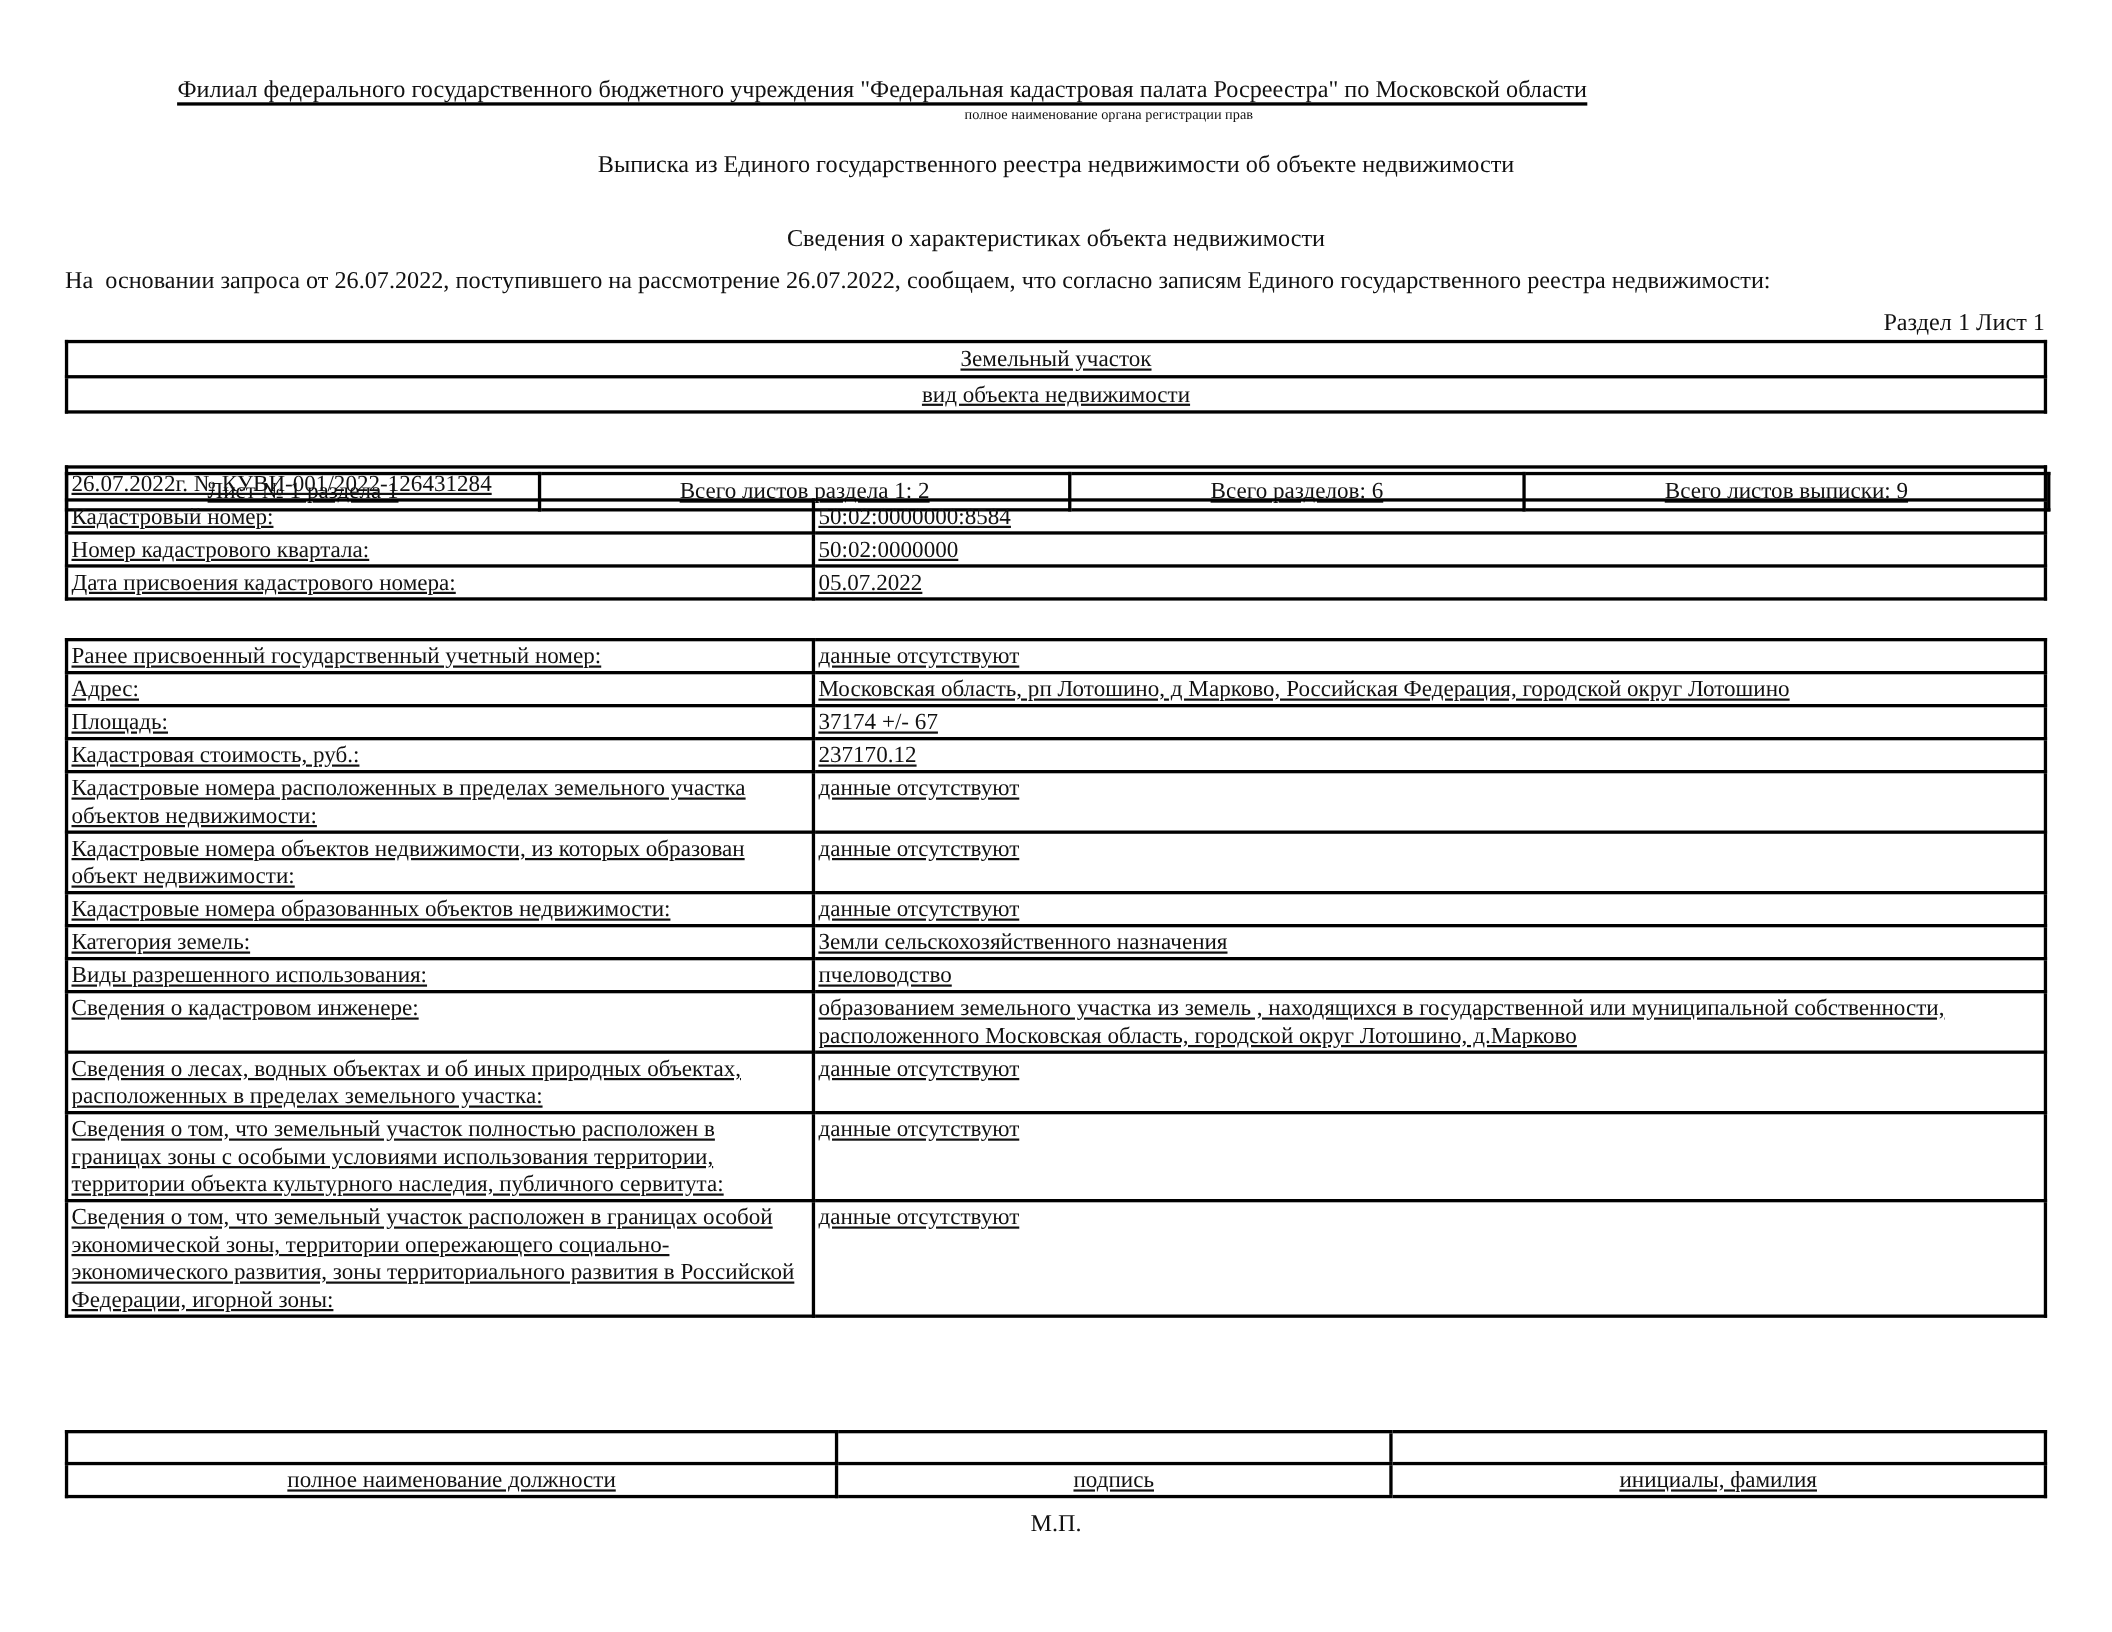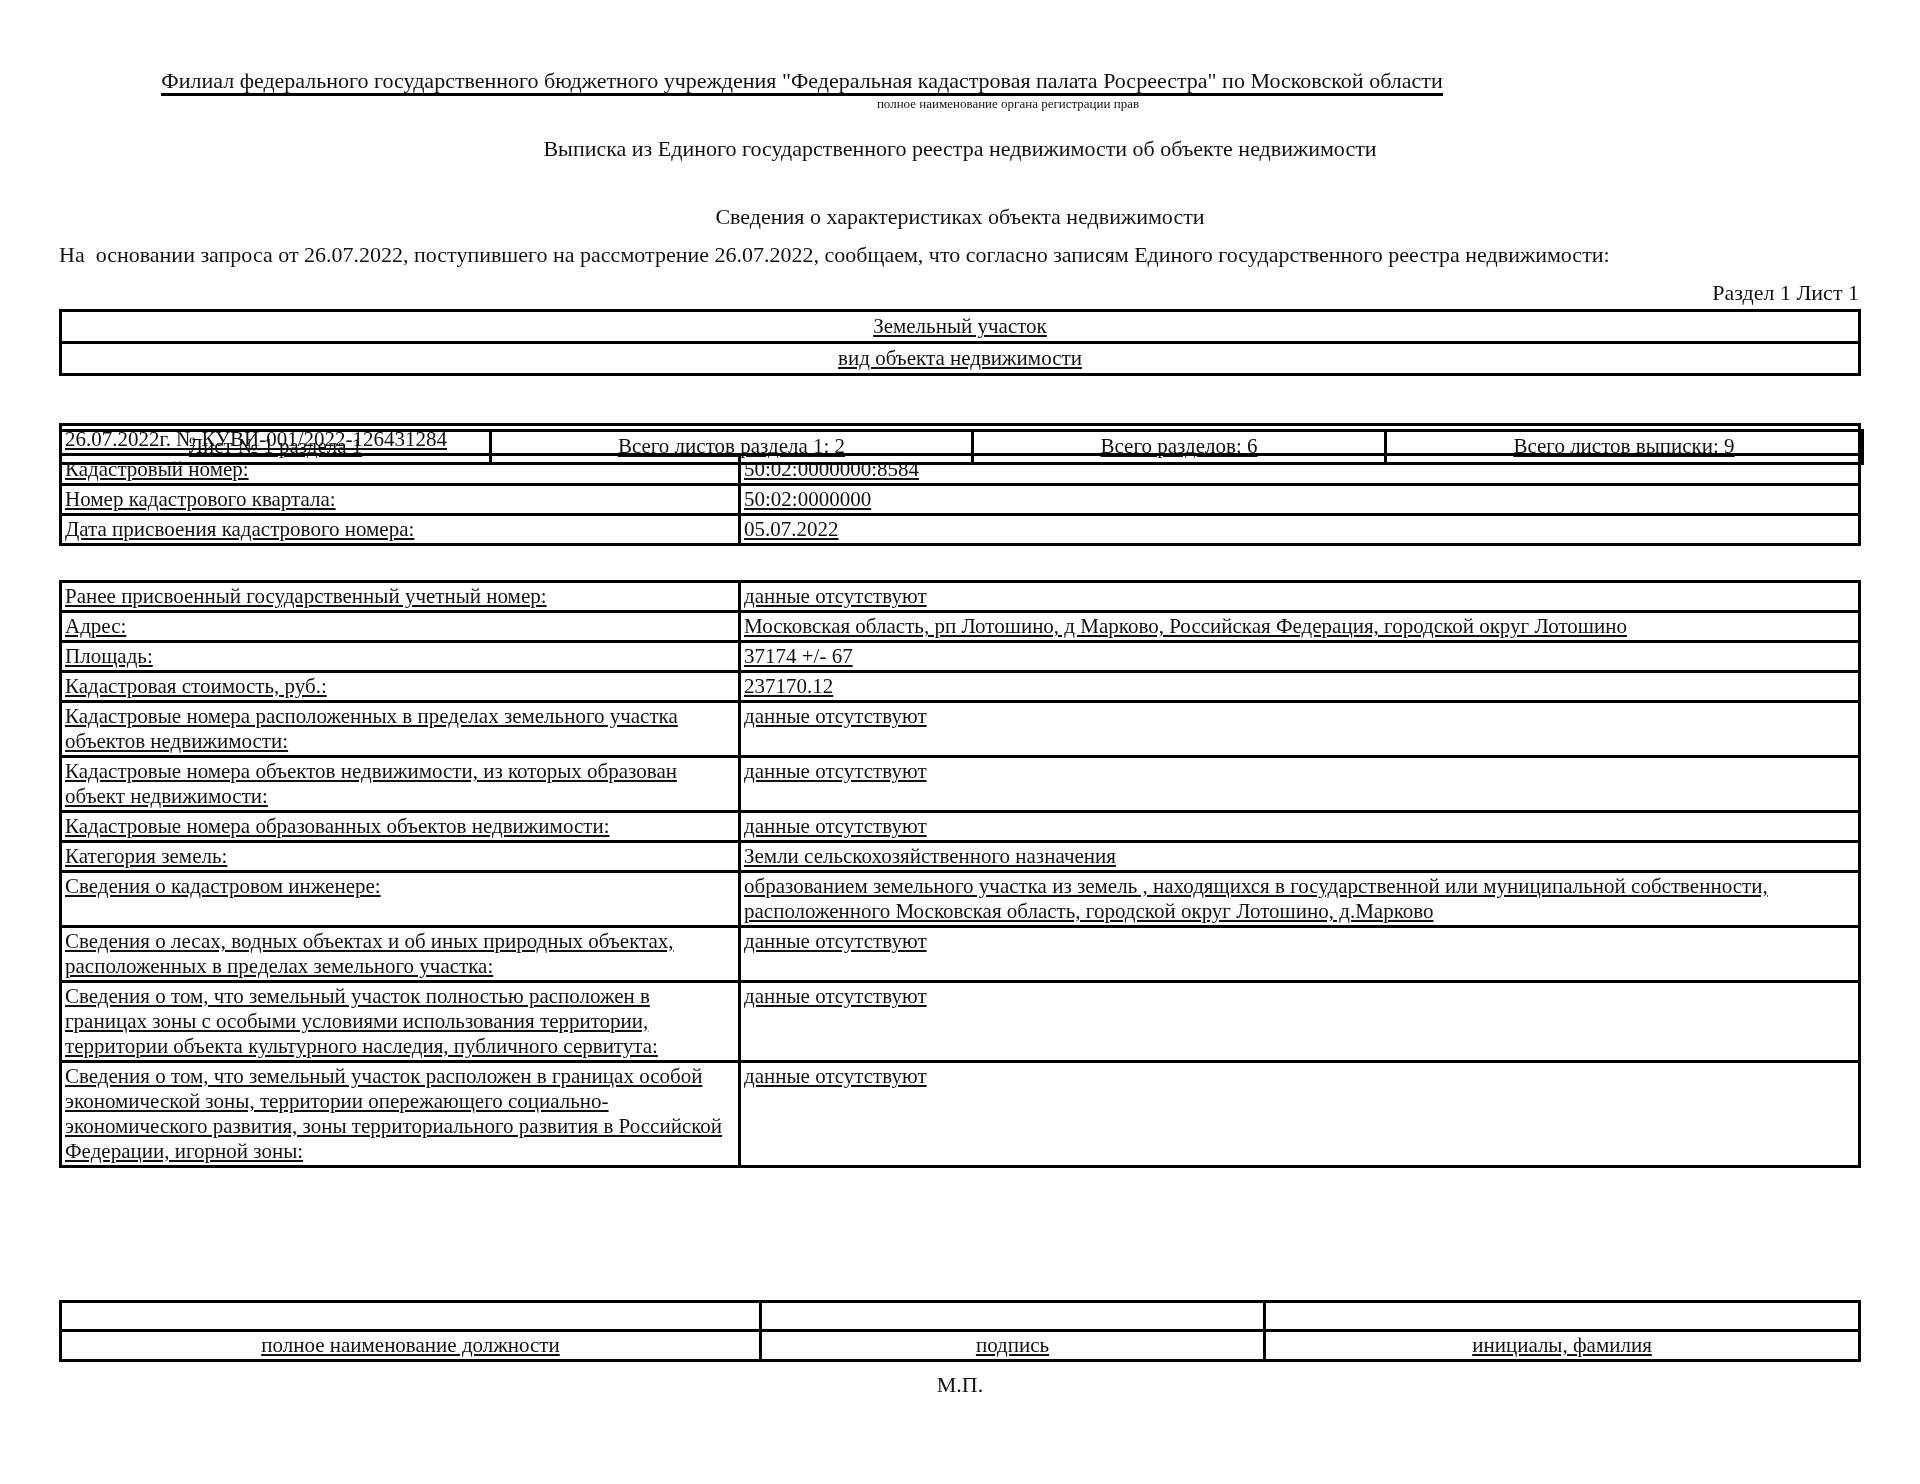--- a/index.html
+++ b/index.html
@@ -142,20 +142,24 @@
       </tr>
   <tr>
         <td class="l">Кадастровые номера образованных объектов недвижимости:</td>
         <td>данные отсутствуют</td>
       </tr>
   <tr>
         <td class="l">Категория земель:</td>
         <td>Земли сельскохозяйственного назначения</td>
       </tr>
   <tr>
+        <td class="l">Виды разрешенного использования:</td>
+        <td>пчеловодство</td>
+      </tr>
+  <tr>
         <td class="l">Сведения о кадастровом инженере:</td>
         <td>образованием земельного участка из земель , находящихся в государственной или муниципальной собственности, расположенного Московская область, городской округ Лотошино, д.Марково</td>
       </tr>
   <tr>
         <td class="l">Сведения о лесах, водных объектах и об иных природных объектах, расположенных в пределах земельного участка:</td>
         <td>данные отсутствуют</td>
       </tr>
   <tr>
         <td class="l">Сведения о том, что земельный участок полностью расположен в границах зоны с особыми условиями использования территории, территории объекта культурного наследия, публичного сервитута:</td>
         <td>данные отсутствуют</td>

